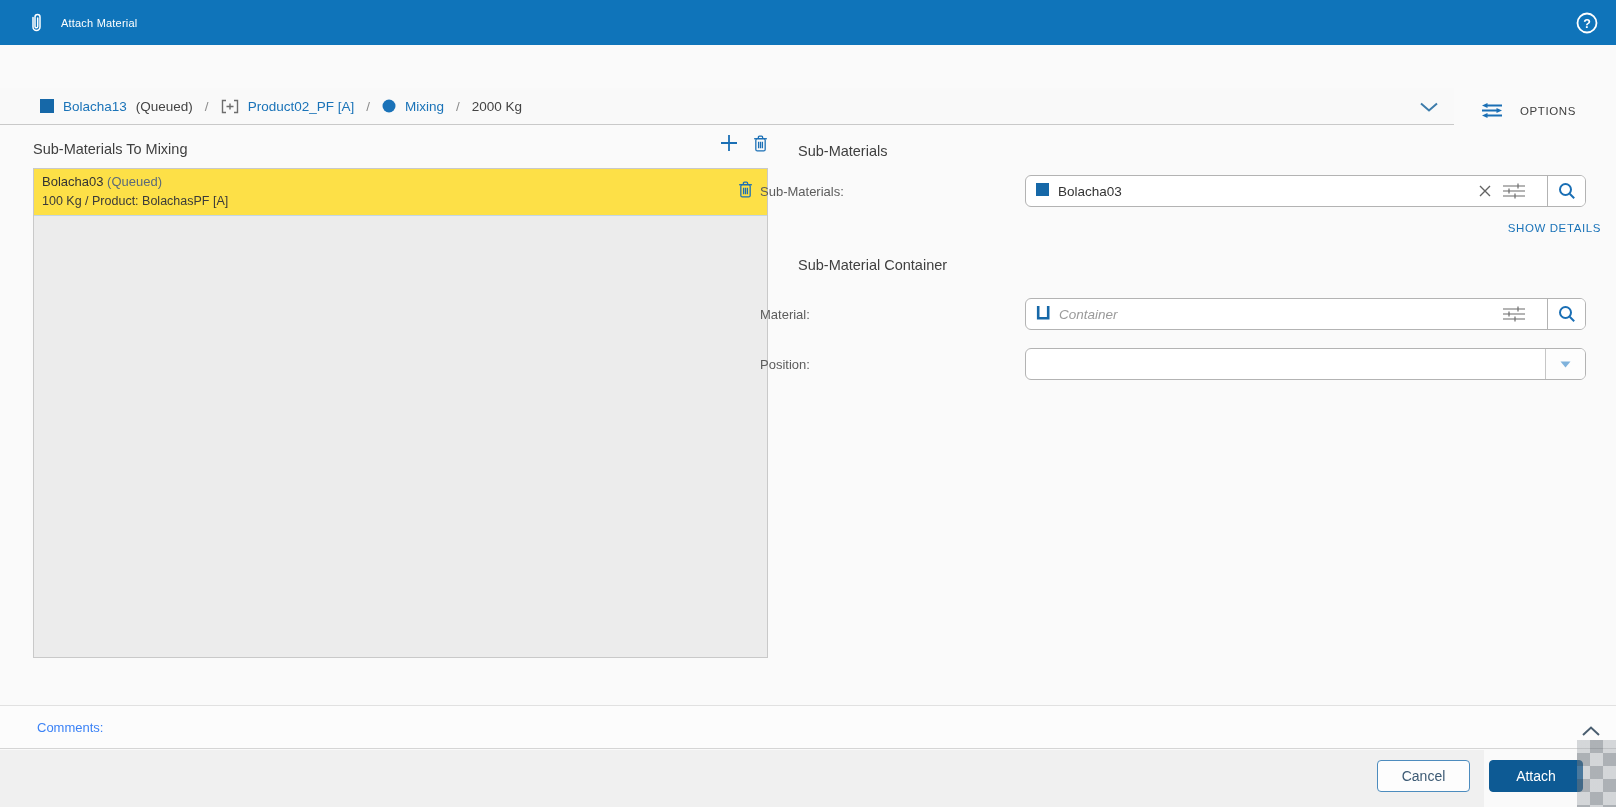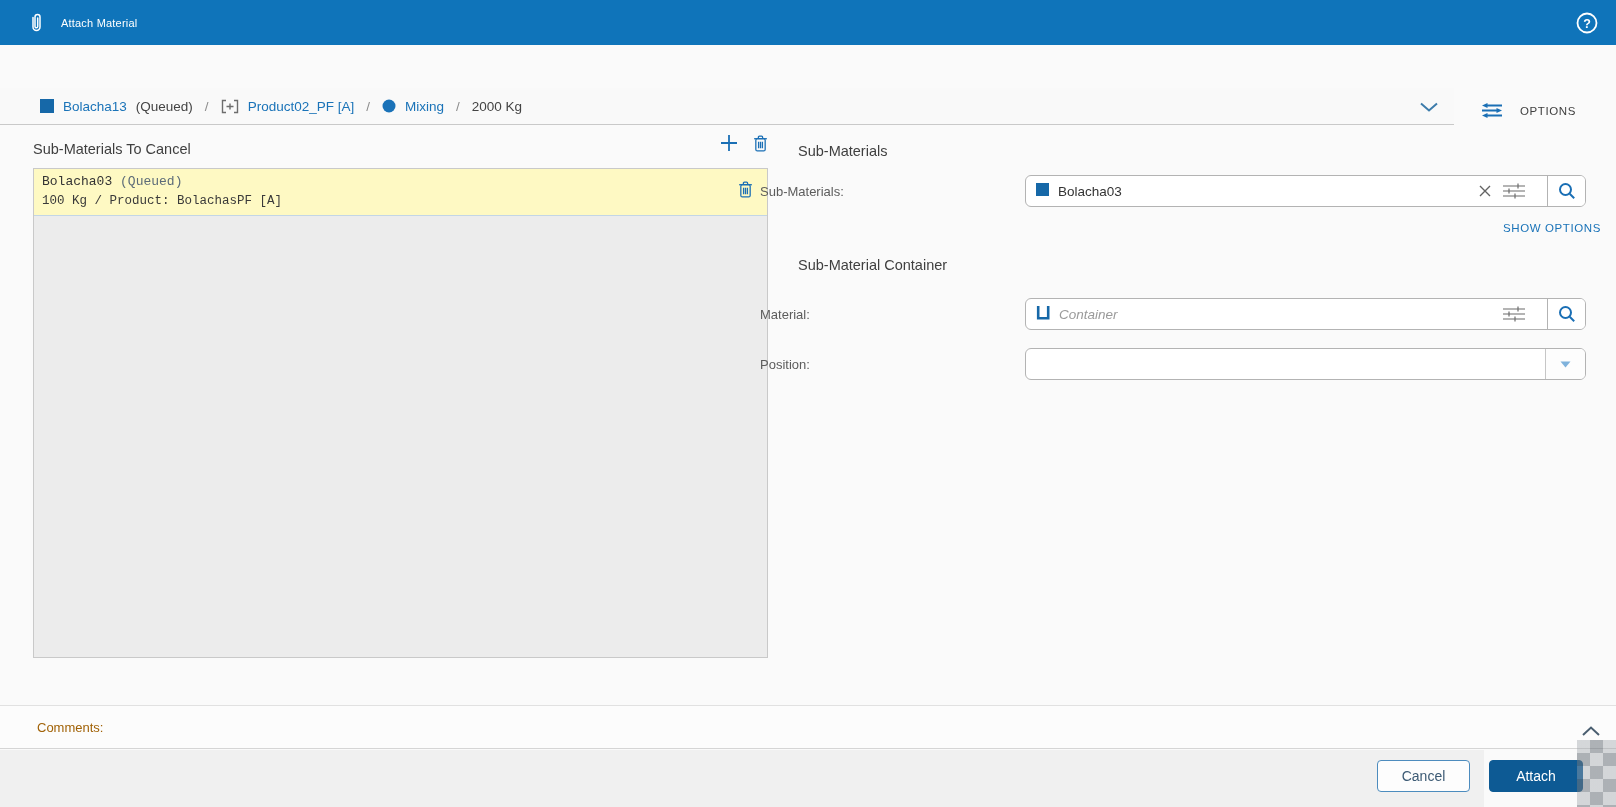--- a/index.html
+++ b/index.html
@@ -29,22 +29,22 @@
   .options-btn { position:absolute; top:103px; right:40px; display:flex; align-items:center;
                  gap:18px; cursor:pointer; }
   .options-btn span { font-size:11.5px; letter-spacing:.6px; color:#3f3f3f; }
 
   
   .lp-title { position:absolute; left:33px; top:141px; font-size:14.5px; color:#3f3f3f; }
   .lp-actions { position:absolute; top:134px; right:848px; display:flex; align-items:center; gap:15px; }
   .icon-btn { cursor:pointer; display:flex; align-items:center; }
   .list-panel { position:absolute; left:33px; top:168px; width:735px; height:490px;
                 background:#ececec; border:1px solid #c9c9c9; overflow:hidden; }
-  .list-item { background:#fef9c3; padding:5px 1px 7px 8px; position:relative; cursor:pointer;
-               border-bottom:1px solid #c3d6e6;font-family:Liberation Mono, monospace; }
+  .list-item { background:#fde047; padding:5px 1px 7px 8px; position:relative; cursor:pointer;
+               border-bottom:1px solid #c3d6e6; }
   .list-item .line1 { font-size:13px; color:#333; }
   .list-item .line1 .status { color:#5c6b78; }
   .list-item .line2 { font-size:12.5px; color:#3a3a3a; margin-top:5px; }
   .list-item .row-trash { position:absolute; right:14px; top:12px; cursor:pointer; }
 
   
   .section-title { position:absolute; left:798px; font-size:14.5px; color:#3f3f3f; }
   .field-label { position:absolute; width:210px; left:760px; 
                  font-size:13px; color:#5c5c5c; }
   .lookup { position:absolute; left:1025px; width:561px; height:32px; background:#fff;
@@ -62,21 +62,21 @@
   .dropdown { position:absolute; left:1025px; top:348px; width:561px; height:32px; background:#fff;
               border:1px solid #b3b3b3; border-radius:6px; display:flex; overflow:hidden; }
   .dropdown .dd-main { flex:1; }
   .dropdown .dd-btn { width:40px; border-left:1px solid #c6c6c6; display:flex; align-items:center;
                       justify-content:center; cursor:pointer; background:#fdfdfd; }
 
   
   .comments-bar { position:absolute; left:0; top:705px; width:1616px; height:44px;
                   background:#fcfcfc; border-top:1px solid #e1e1e1; border-bottom:1px solid #d5d5d5;
                   display:flex; align-items:center; cursor:pointer; }
-  .comments-bar .lbl { margin-left:37px; font-size:13px; color:#a16207; }
+  .comments-bar .lbl { margin-left:37px; font-size:13px; color:#3b82f6; }
   .comments-bar .chev { position:absolute; right:16px; top:17px; }
   .footer { position:absolute; left:0; top:750px; width:1484px; height:57px; background:#f0f0f0; }
   .btn { position:absolute; top:10px; height:32px; border-radius:4px; font-size:14px;
          font-family:"Liberation Sans", sans-serif; cursor:pointer; }
   .btn-cancel { left:1377px; width:93px; background:#fdfdfd; border:1px solid #4d8cbe; color:#3c5a74; }
   .btn-attach { left:1489px; width:94px; background:#0d5a94; border:1px solid #0d5a94; color:#fff; }
 
   
   .artifact { position:absolute; right:0; bottom:0; width:39px; height:67px; pointer-events:none;
               background-image:conic-gradient(rgba(108,116,124,.55) 90deg, rgba(158,164,170,.42) 90deg 180deg,
@@ -143,21 +143,21 @@
           <line x1="0" y1="7.5" x2="16" y2="7.5"></line>
           <line x1="4" y1="12.5" x2="20" y2="12.5"></line>
         </g>
       <path d="M5.5 0 L0 2.5 L5.5 5 Z" fill="#1a6fb5"></path>
         <path d="M14.5 5 L20 7.5 L14.5 10 Z" fill="#1a6fb5"></path>
         <path d="M5.5 10 L0 12.5 L5.5 15 Z" fill="#1a6fb5"></path>
     </svg>
     <span>OPTIONS</span>
   </div>
 
-  <div class="lp-title">Sub-Materials To Cancel</div>
+  <div class="lp-title">Sub-Materials To Mixing</div>
   <div class="lp-actions">
     <span class="icon-btn">
       <svg width="18" height="18" viewBox="0 0 18 18">
           <path d="M9 1 V17 M1 9 H17" stroke="#1a6fb5" stroke-width="1.8"></path>
         </svg>
     </span>
     <span class="icon-btn">
       <svg width="15" height="17" viewBox="0 0 14 16" fill="none" stroke="#1a6fb5" stroke-width="1.2">
           <path d="M1 3.5 H13"></path>
           <path d="M5 3.3 V2 a1 1 0 0 1 1 -1 h2 a1 1 0 0 1 1 1 V3.3"></path>
@@ -206,21 +206,21 @@
         </span>
       </span>
     </div>
     <div class="search-seg">
       <svg width="18" height="18" viewBox="0 0 18 18">
           <circle cx="7.5" cy="7.5" r="5.5" fill="none" stroke="#1a6fb5" stroke-width="2"></circle>
           <line x1="11.7" y1="11.7" x2="16.2" y2="16.2" stroke="#1a6fb5" stroke-width="2"></line>
         </svg>
     </div>
   </div>
-  <div class="show-details">SHOW OPTIONS</div>
+  <div class="show-details">SHOW DETAILS</div>
 
   <div class="section-title" style="top:257px">Sub-Material Container</div>
   <div class="field-label" style="top:307px">Material:</div>
   <div class="lookup" style="top:298px">
     <div class="lookup-main">
       <span>
         <svg width="14" height="15" viewBox="0 0 14 15" fill="none" stroke="#1668a8" stroke-width="2.6">
             <path d="M2.2 1 V13.2 H12.2 V1"></path>
           </svg>
       </span>

